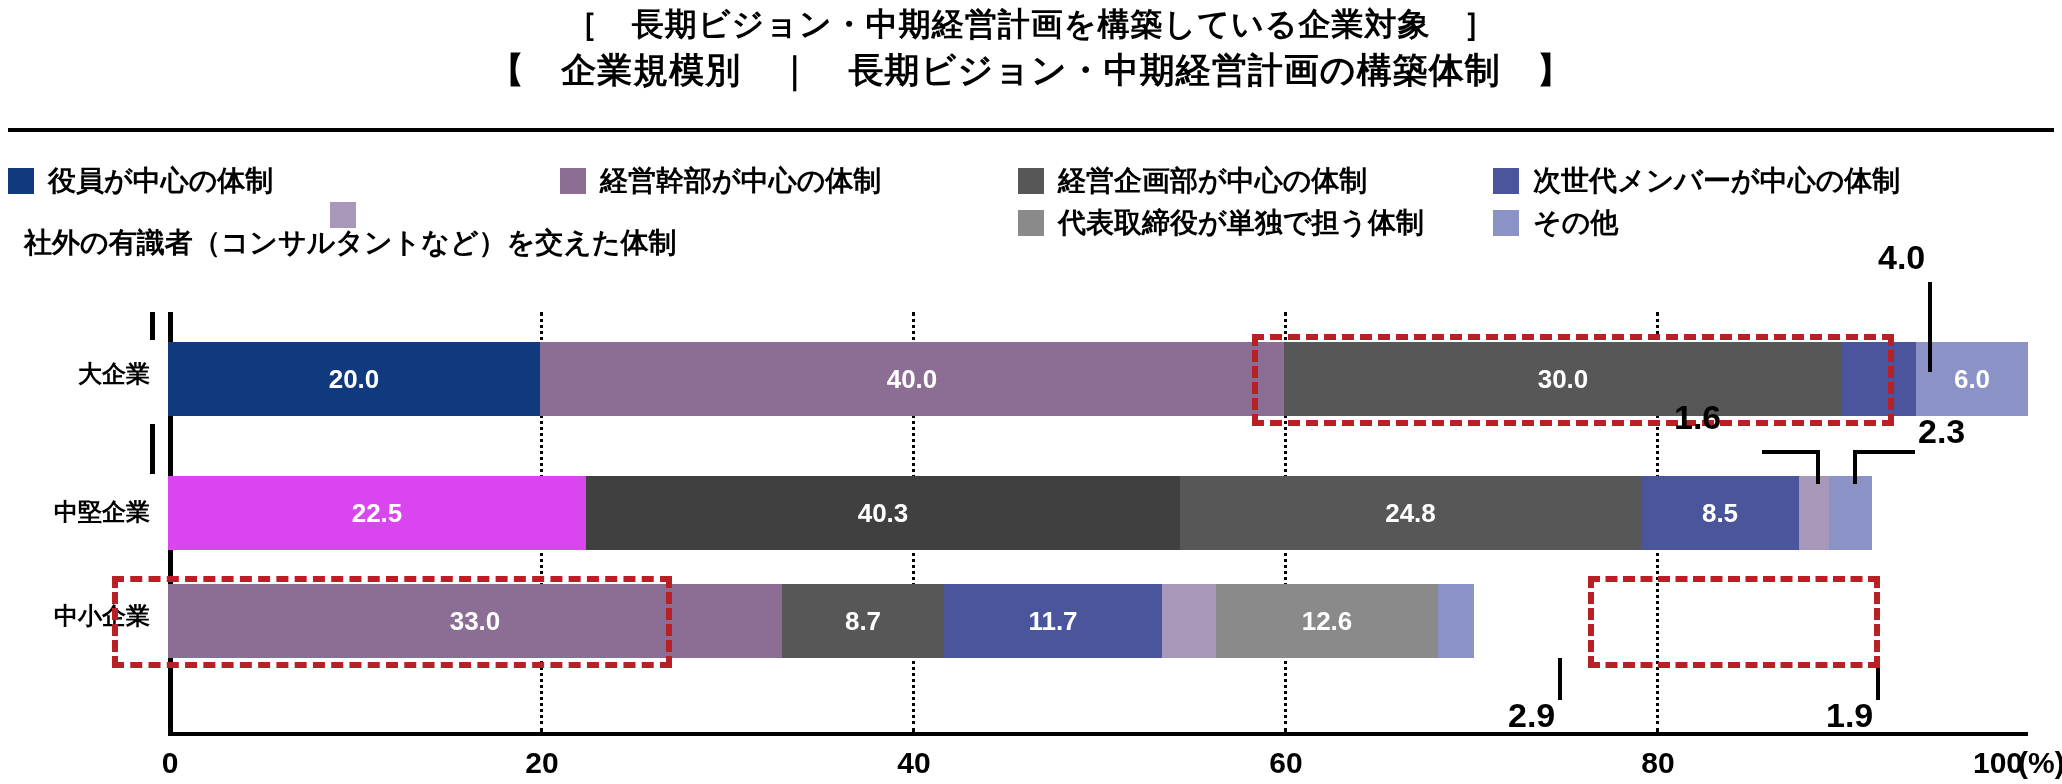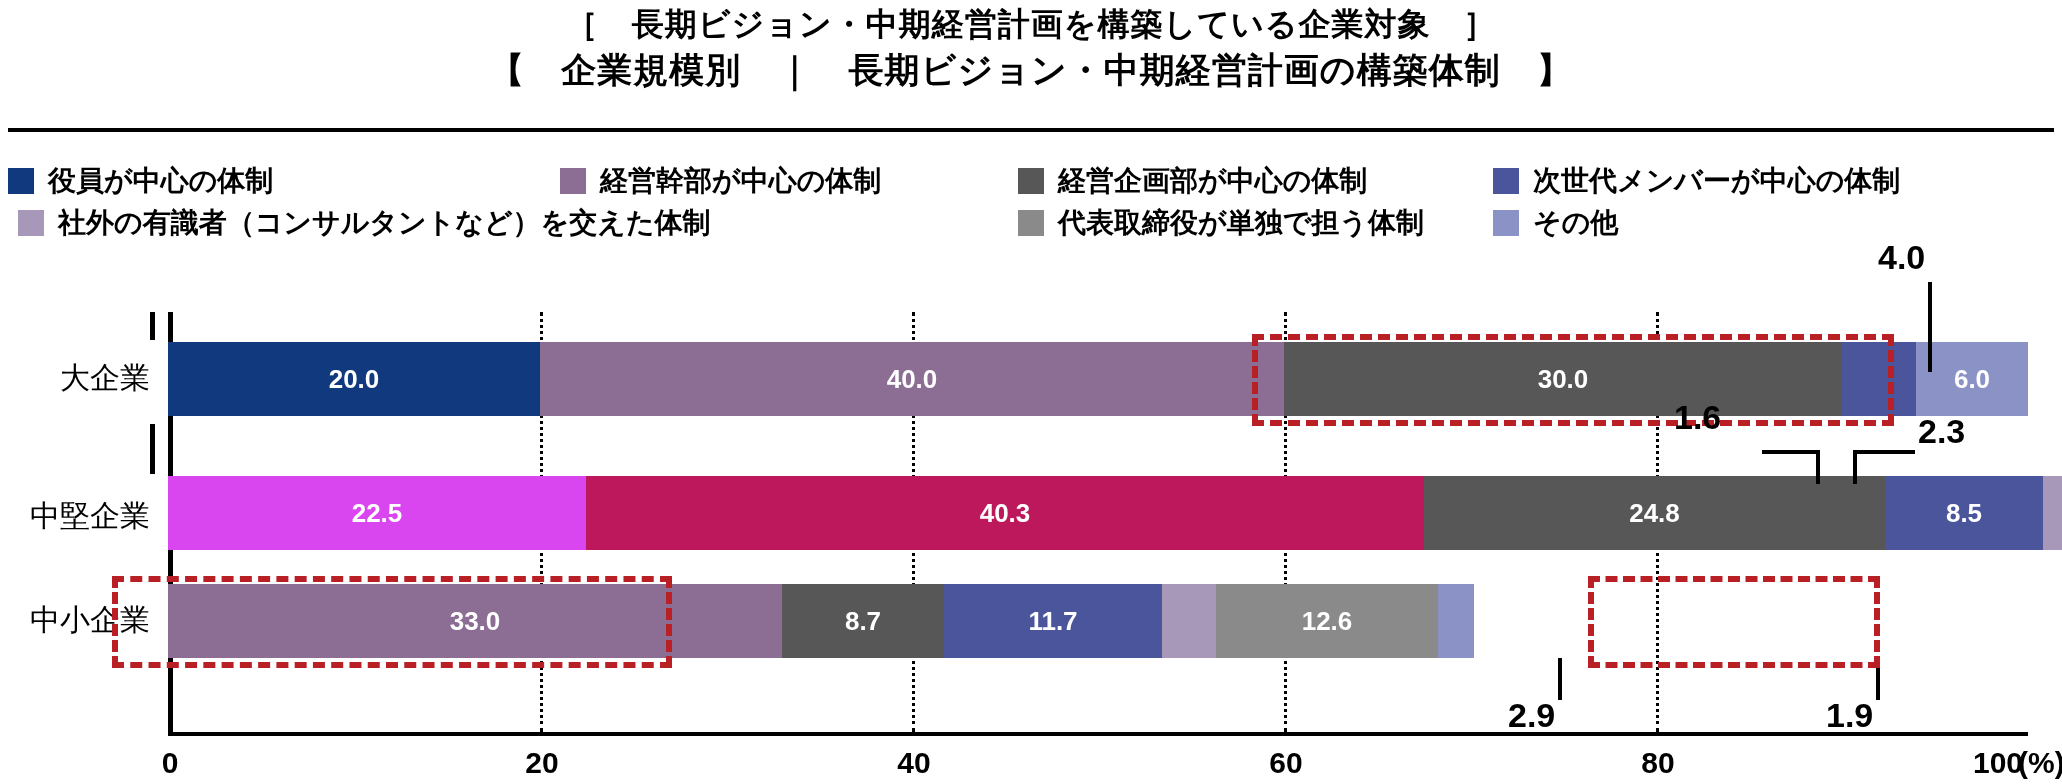--- a/index.html
+++ b/index.html
@@ -22,21 +22,21 @@
   .legend-item{position:absolute;display:flex;align-items:center;height:42px;}
   .swatch{width:26px;height:26px;flex:0 0 26px;margin-right:14px;}
   .legend-label{font-size:28px;font-weight:bold;white-space:nowrap;line-height:30px;}
 
   
   .chart{position:absolute;left:0;top:300px;width:2062px;height:484px;}
   .axis-left{position:absolute;left:168px;top:12px;width:5px;height:420px;background:#000;}
   .gridline{position:absolute;top:12px;width:0;height:420px;border-left:3px dotted #000;}
   .axis-bottom{position:absolute;left:168px;top:432px;width:1860px;height:4px;background:#000;}
 
-  .cat-label{position:absolute;font-size:30px;font-weight:normal;white-space:nowrap;text-align:right;}
+  .cat-label{position:absolute;font-size:24px;font-weight:bold;white-space:nowrap;text-align:right;}
 
   .bar-row{position:absolute;left:168px;height:74px;display:flex;}
   .seg{height:74px;display:flex;align-items:center;justify-content:center;overflow:visible;position:relative;}
   .seg-val{font-size:26px;font-weight:bold;color:#fff;white-space:nowrap;}
 
   .tickmark{position:absolute;width:5px;background:#000;}
 
   .xtick{position:absolute;top:446px;font-size:30px;font-weight:bold;transform:translateX(-50%);white-space:nowrap;}
   .xunit{position:absolute;top:446px;font-size:30px;font-weight:bold;white-space:nowrap;}
 
@@ -71,21 +71,21 @@
       <div class="legend-item" style="left:1010px;">
         <span class="swatch" style="background:#575757"></span>
         <span class="legend-label">経営企画部が中心の体制</span>
       </div>
       <div class="legend-item" style="left:1485px;">
         <span class="swatch" style="background:#4a559c"></span>
         <span class="legend-label">次世代メンバーが中心の体制</span>
       </div>
     </div>
     <div class="legend-row">
-      <div class="legend-item" style="left:10px;">
+      <div class="legend-item" style="left:16px;flex-direction:column;">
         <span class="swatch" style="background:#a797b9"></span>
         <span class="legend-label">社外の有識者（コンサルタントなど）を交えた体制</span>
       </div>
       <div class="legend-item" style="left:1010px;">
         <span class="swatch" style="background:#8a8a8a"></span>
         <span class="legend-label">代表取締役が単独で担う体制</span>
       </div>
       <div class="legend-item" style="left:1485px;">
         <span class="swatch" style="background:#8b93c6"></span>
         <span class="legend-label">その他</span>
@@ -128,21 +128,21 @@
 
     <div class="leader" style="left:1928px;top:-18px;width:4px;height:90px;"></div>
     <div class="callout" style="left:1878px;top:-62px;">4.0</div>
 
     <div class="redbox" style="left:1252px;top:34px;width:642px;height:92px;"></div>
 
     <div class="bar-row" style="top:176px;">
       <div class="seg" style="width:418px;background:#d946ef">
         <span class="seg-val">22.5</span>
       </div>
-      <div class="seg" style="width:838px;background:#be185d">
+      <div class="seg" style="width:594px;background:#404040">
         <span class="seg-val">40.3</span>
       </div>
       <div class="seg" style="width:461px;background:#575757">
         <span class="seg-val">24.8</span>
       </div>
       <div class="seg" style="width:158px;background:#4a559c">
         <span class="seg-val">8.5</span>
       </div>
       <div class="seg" style="width:30px;background:#a797b9"></div>
       <div class="seg" style="width:43px;background:#8b93c6"></div>

